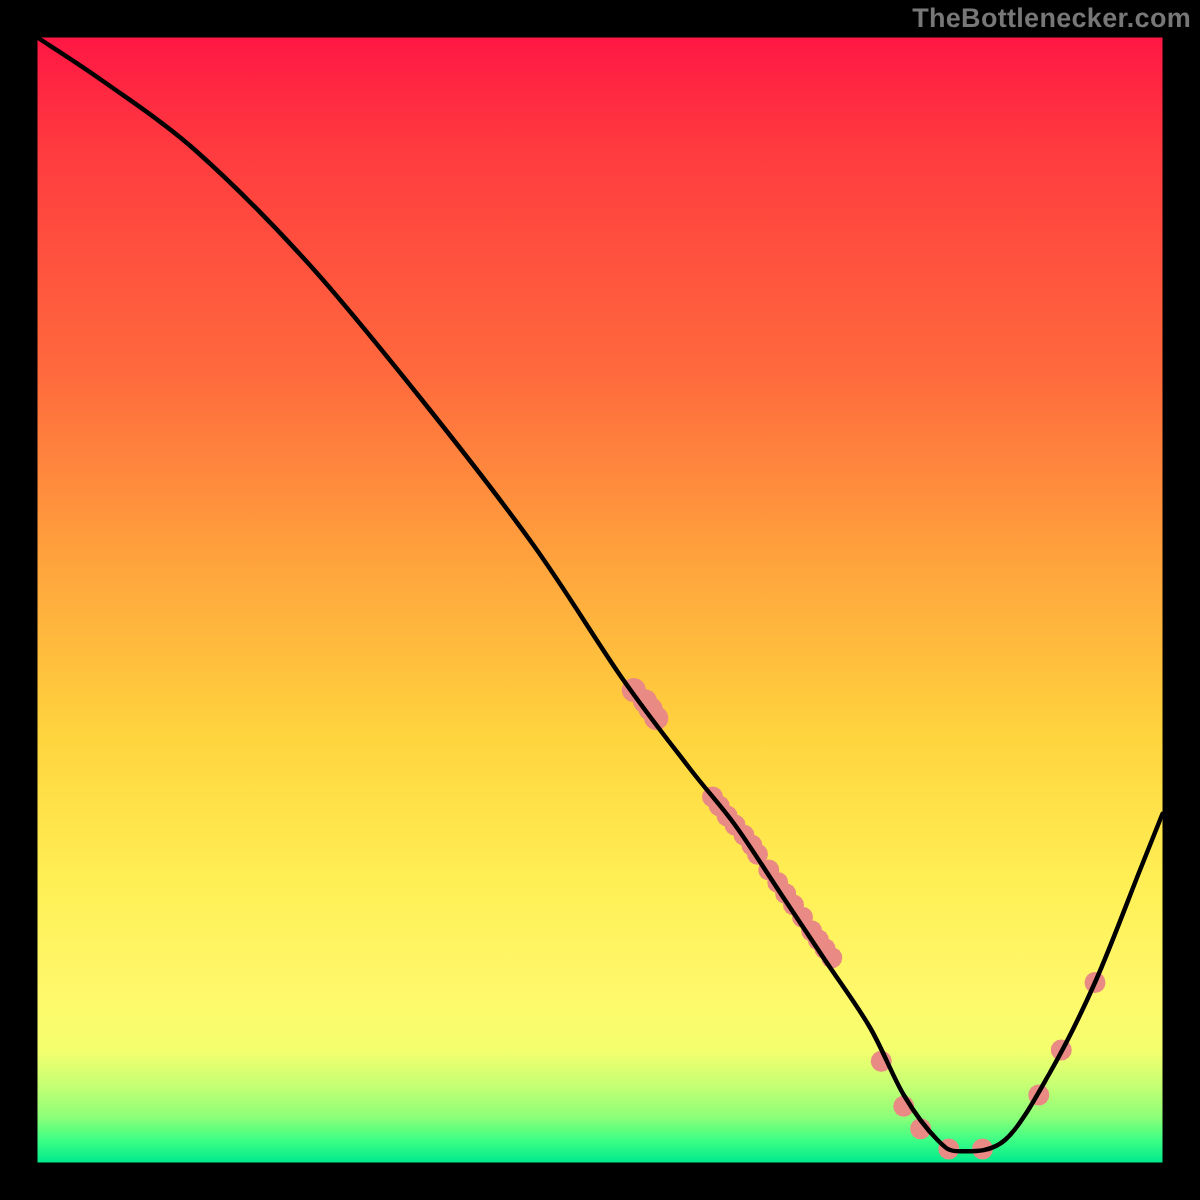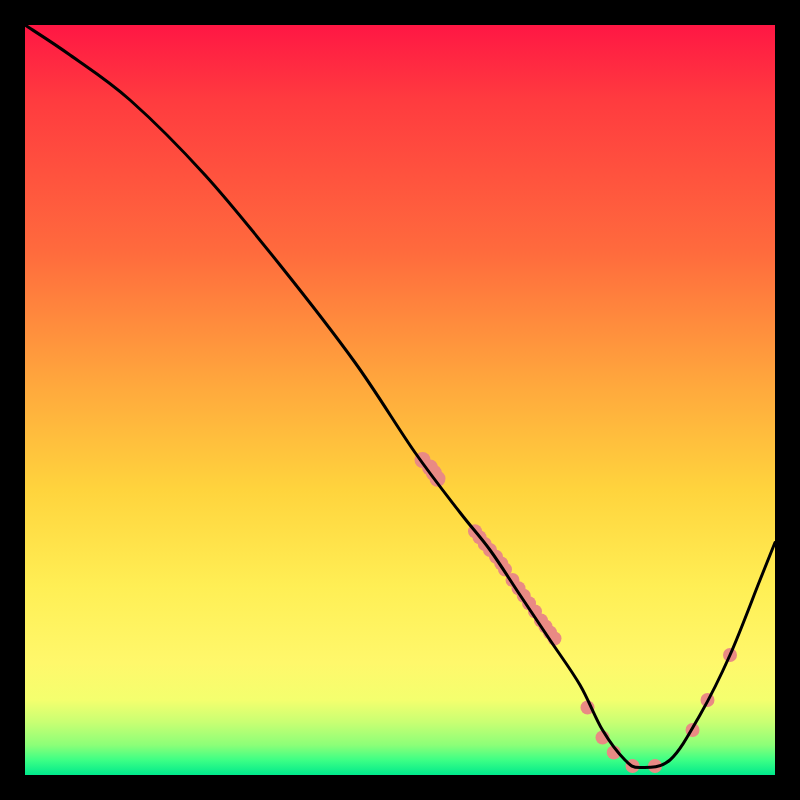--- a/index.html
+++ b/index.html
@@ -100,14 +100,15 @@
           <circle cx="607.5" cy="741" r="7" fill="#e98a84"></circle>
           <circle cx="630" cy="741" r="7" fill="#e98a84"></circle>
           <circle cx="667.5" cy="705" r="7" fill="#e98a84"></circle>
           <circle cx="682.5" cy="675" r="7" fill="#e98a84"></circle>
           <circle cx="705" cy="630" r="7" fill="#e98a84"></circle>
         </g>
       <path id="curve-path" fill="none" stroke="#000000" stroke-width="3" stroke-linecap="round" stroke-linejoin="round" d="M 0 0 C 7.5 5, 27.499999999999996 17.5, 45 30 C 62.5 42.5, 82.50000000000001 55, 105.00000000000001 75 C 127.50000000000001 95, 155 122.50000000000001, 180 150 C 205 177.5, 230.00000000000003 208.74999999999994, 255.00000000000003 239.99999999999994 C 280 271.24999999999994, 307.5 306.24999999999994, 330 337.49999999999994 C 352.5 368.74999999999994, 372.5 402.5, 390 427.5 C 407.5 452.5, 422.49999999999994 471.25, 434.99999999999994 487.5 C 447.49999999999994 503.75, 455 511.25, 465 525 C 475 538.75, 485 555, 495 570 C 505 585, 515 600, 525 615 C 535 630, 546.25 645, 555 660 C 563.75 675, 570 692.5, 577.5 705 C 585 717.5, 593.75 728.75, 600 735 C 606.25 741.25, 607.5 742.5, 615 742.5 C 622.5 742.5, 635 743.75, 645 735 C 655 726.25, 665 707.5, 675 690 C 685 672.5, 695 652.5, 705 630 C 715 607.5, 727.5 573.75, 735 555 C 742.5 536.25, 747.5 523.75, 750 517.5"></path>
     </svg>
   </div>
 
+  <div class="attribution">TheBottlenecker.com</div>
 
 </div>
 
 </body></html>

